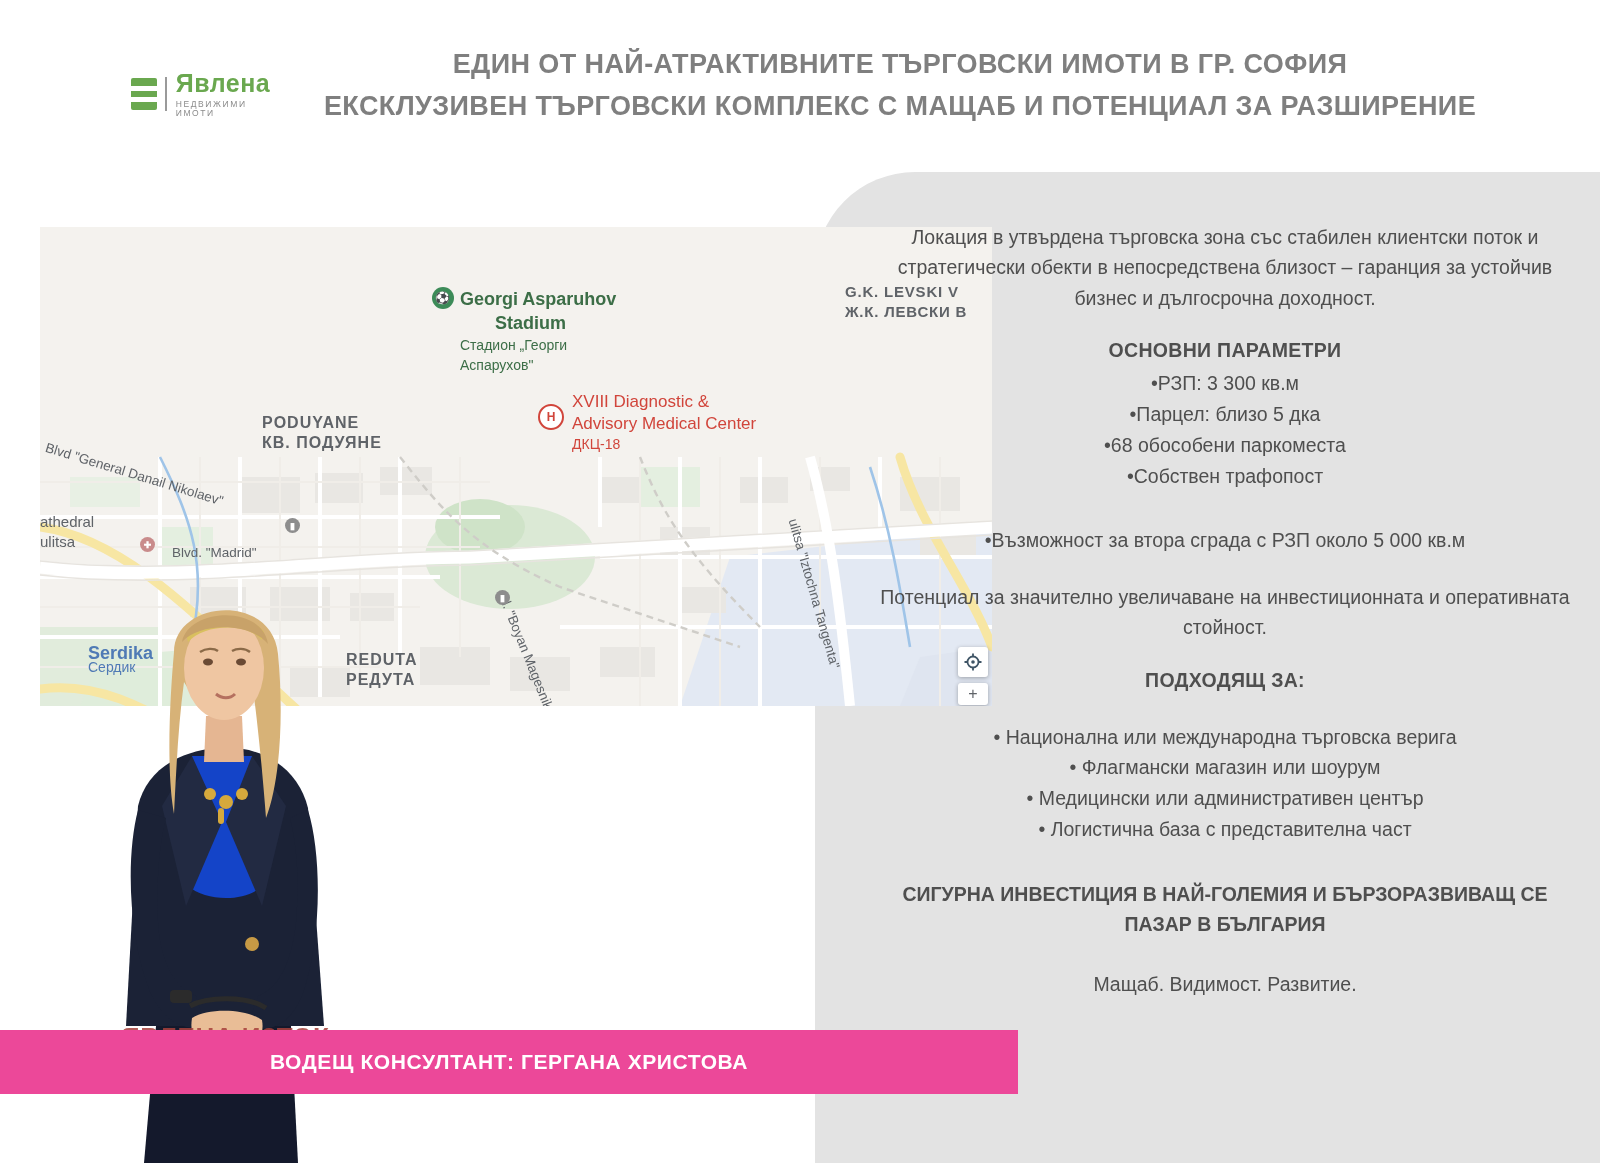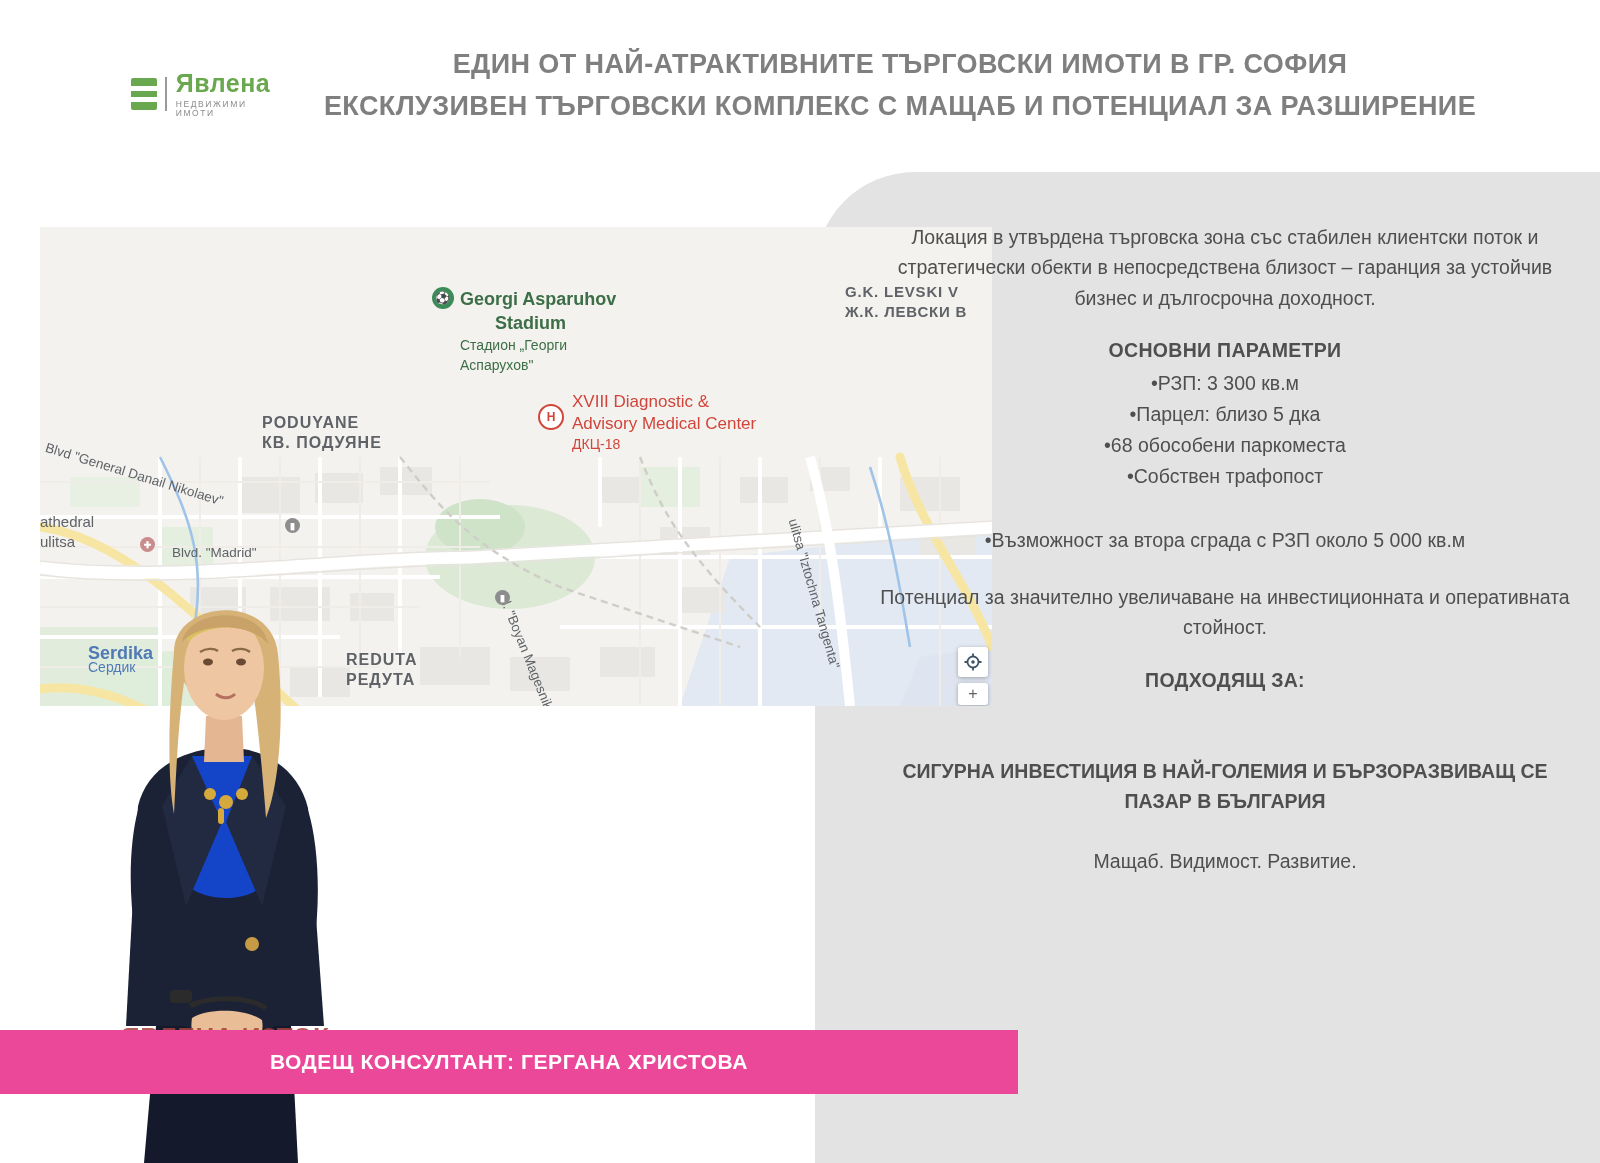--- a/index.html
+++ b/index.html
@@ -432,18 +432,24 @@
     <li>•68 обособени паркоместа</li>
     <li>•Собствен трафопост</li>
   </ul>
 
   <div class="spacer-34"></div>
   <p class="para">•Възможност за втора сграда с РЗП около 5 000 кв.м</p>
   <p class="para">Потенциал за значително увеличаване на инвестиционната и оперативната стойност.</p>
 
   <div class="section-head">ПОДХОДЯЩ ЗА:</div>
   <div class="spacer-24"></div>
+  <ul class="bullets">
+    <li>• Национална или международна търговска верига</li>
+    <li>• Флагмански магазин или шоурум</li>
+    <li>• Медицински или административен център</li>
+    <li>• Логистична база с представителна част</li>
+  </ul>
 
   <div class="spacer-34"></div>
   <p class="closing">СИГУРНА ИНВЕСТИЦИЯ В НАЙ-ГОЛЕМИЯ И БЪРЗОРАЗВИВАЩ СЕ ПАЗАР В БЪЛГАРИЯ</p>
   <div class="spacer-34"></div>
   <p class="tagline">Мащаб. Видимост. Развитие.</p>
 </div>
 
 </body></html>

